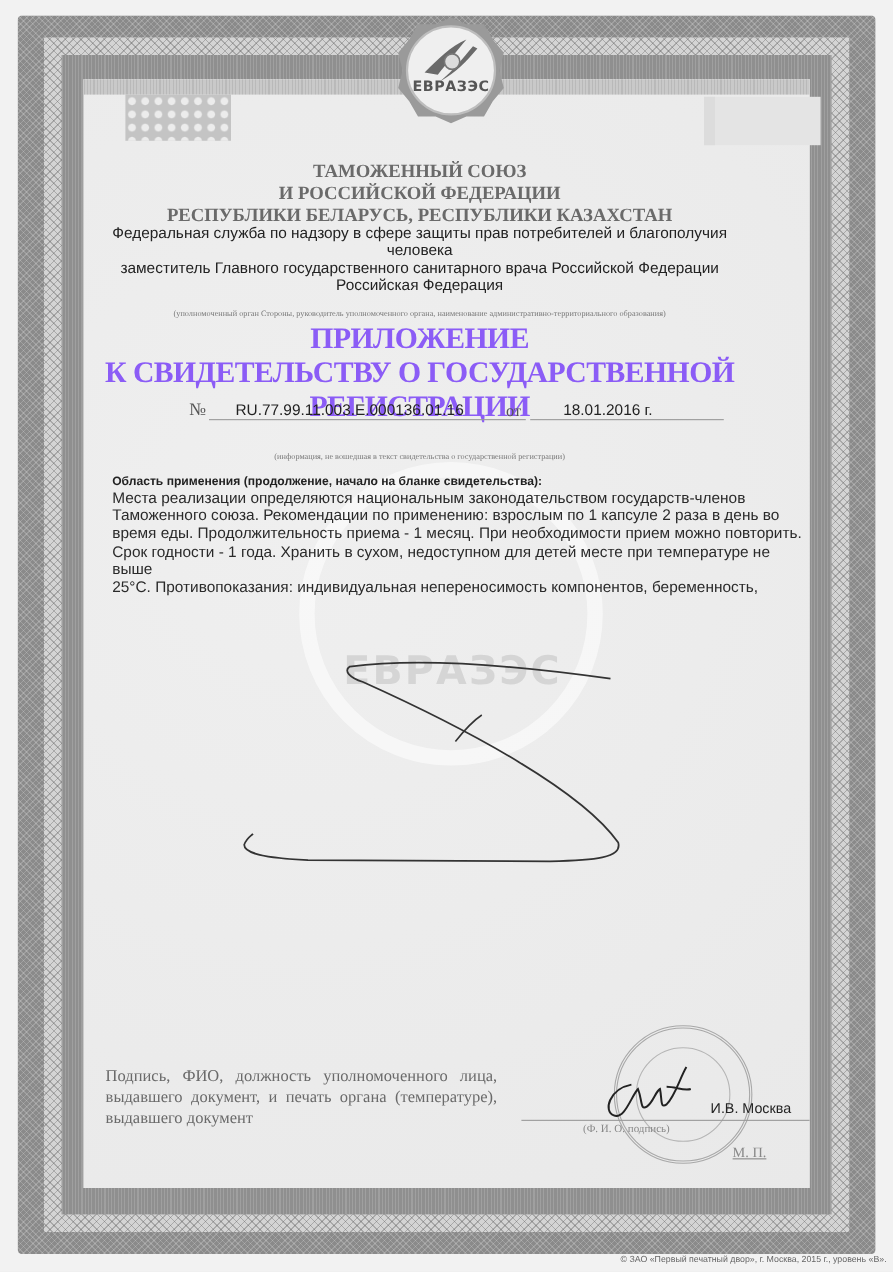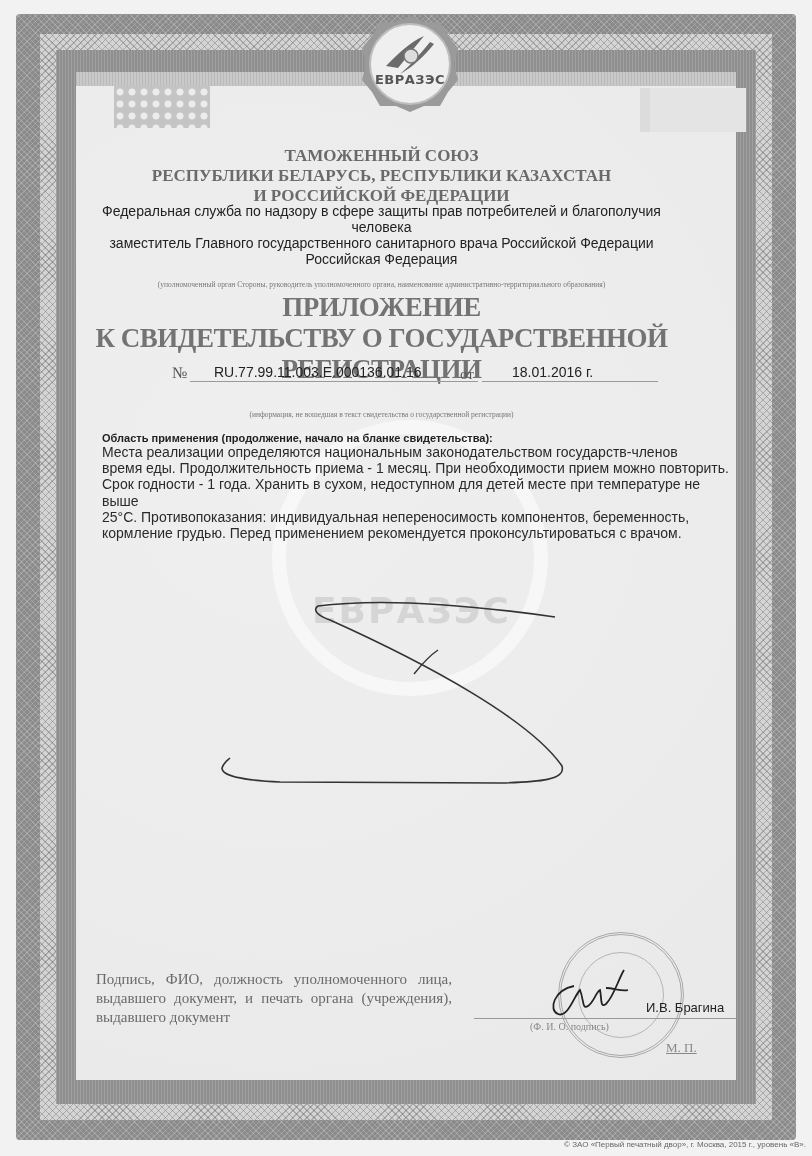--- a/index.html
+++ b/index.html
@@ -24,21 +24,21 @@
   .sec-patch-right { position:absolute; left:640px; top:88px; width:96px; height:44px; background:#e4e4e4; border-left:10px solid #dcdcdc; }
   .emblem { position:absolute; left:358px; top:14px; width:104px; height:100px; }
   .emblem-label { position:absolute; left:0; top:58px; width:104px; text-align:center; font-family:"DejaVu Sans", sans-serif; font-weight:bold; font-size:13px; color:#555; letter-spacing:0.5px; }
   .watermark { position:absolute; left:272px; top:420px; width:276px; height:276px; border-radius:50%; border:14px solid rgba(255,255,255,0.55); box-sizing:border-box; }
   .watermark-text { position:absolute; left:312px; top:590px; font-family:"DejaVu Sans", sans-serif; font-weight:bold; font-size:36px; color:rgba(150,150,150,0.28); letter-spacing:2px; }
   .serif { font-family:"Liberation Serif", serif; }
   .center { position:absolute; left:76px; width:611px; text-align:center; }
   .h-union { top:146px; font-size:17px; font-weight:bold; color:#6a6a6a; line-height:20px; }
   .h-agency { top:203px; font-size:14px; color:#222; line-height:16px; }
   .caption { font-family:"Liberation Serif", serif; font-size:7.5px; color:#777; }
-  .title { top:292px; font-family:"Liberation Serif", serif; font-weight:bold; font-size:27px; color:#737373; line-height:31px; letter-spacing:-0.5px; }
+  .title { top:292px; font-family:"Liberation Serif", serif; font-weight:bold; font-size:27px; color:#8b5cf6; line-height:31px; letter-spacing:-0.5px; }
   .numline { position:absolute; top:364px; font-size:14px; color:#222; }
   .uline { position:absolute; height:1px; background:#9a9a9a; }
   .body-block { position:absolute; left:102px; top:432px; width:632px; }
   .body-head { font-weight:bold; font-size:11px; color:#222; margin-bottom:0; }
   .body-text { font-size:14px; line-height:16.2px; color:#2a2a2a; }
   .sig-caption { position:absolute; left:96px; top:970px; width:356px; font-family:"Liberation Serif", serif; font-size:15px; color:#6a6a6a; line-height:19px; text-align:justify; }
   .stamp { position:absolute; left:558px; top:932px; width:126px; height:126px; border-radius:50%; border:3px double #a8a8a8; box-sizing:border-box; }
   .stamp-inner { position:absolute; left:578px; top:952px; width:86px; height:86px; border-radius:50%; border:1px solid #b5b5b5; box-sizing:border-box; }
   .signer { position:absolute; left:646px; top:1000px; font-size:13px; color:#222; }
   .sig-line { position:absolute; left:474px; top:1018px; width:262px; height:1px; background:#999; }
@@ -66,22 +66,22 @@
     <circle cx="53" cy="42" r="7" fill="#ddd" stroke="#777" stroke-width="1.5"></circle>
   </svg>
   <div class="emblem-label">ЕВРАЗЭС</div>
 </div>
 
 <div class="watermark"></div>
 <div class="watermark-text">ЕВРАЗЭС</div>
 
 <div class="center h-union serif">
   <div>ТАМОЖЕННЫЙ СОЮЗ</div>
+  <div>И РОССИЙСКОЙ ФЕДЕРАЦИИ</div>
   <div>РЕСПУБЛИКИ БЕЛАРУСЬ, РЕСПУБЛИКИ КАЗАХСТАН</div>
-  <div>И РОССИЙСКОЙ ФЕДЕРАЦИИ</div>
 </div>
 
 <div class="center h-agency">
   <div>Федеральная служба по надзору в сфере защиты прав потребителей и благополучия человека</div>
   <div>заместитель Главного государственного санитарного врача Российской Федерации</div>
   <div>Российская Федерация</div>
 </div>
 
 <div class="center caption" style="top:280px;">(уполномоченный орган Стороны, руководитель уполномоченного органа, наименование административно-территориального образования)</div>
 
@@ -96,39 +96,39 @@
 <div class="numline serif" style="left:460px; font-size:15px; color:#555; top:366px;">от</div>
 <div class="numline" style="left:512px;">18.01.2016 г.</div>
 <div class="uline" style="left:482px; top:381px; width:176px;"></div>
 
 <div class="center caption" style="top:410px;">(информация, не вошедшая в текст свидетельства о государственной регистрации)</div>
 
 <div class="body-block">
   <div class="body-head">Область применения (продолжение, начало на бланке свидетельства):</div>
   <div class="body-text">
     <div>Места реализации определяются национальным законодательством государств-членов</div>
+    <div>Таможенного союза. Рекомендации по применению: взрослым по 1 капсуле 2 раза в день во</div>
     <div>время еды. Продолжительность приема - 1 месяц. При необходимости прием можно повторить.</div>
     <div>Срок годности - 1 года. Хранить в сухом, недоступном для детей месте при температуре не выше</div>
     <div>25°С. Противопоказания: индивидуальная непереносимость компонентов, беременность,</div>
-    <div>кормление грудью. Перед применением рекомендуется проконсультироваться с врачом.</div>
   </div>
 </div>
 
 <svg style="position:absolute; left:0; top:0;" width="812" height="1156">
   <path d="M555,617 C470,605 380,598 318,606 C312,610 318,616 330,620 C430,665 530,720 562,766 C566,780 540,782 500,783 L280,782 C240,780 222,776 222,768 C224,762 228,760 230,758" fill="none" stroke="#333" stroke-width="1.6"></path>
   <path d="M414,674 C422,664 432,654 438,650" fill="none" stroke="#333" stroke-width="1.4"></path>
 </svg>
 
-<div class="sig-caption">Подпись, ФИО, должность уполномоченного лица, выдавшего документ, и печать органа (учреждения), выдавшего документ</div>
+<div class="sig-caption">Подпись, ФИО, должность уполномоченного лица, выдавшего документ, и печать органа (температуре), выдавшего документ</div>
 
 <div class="stamp"></div>
 <div class="stamp-inner"></div>
 
 <svg style="position:absolute; left:544px; top:966px;" width="90" height="56">
   <path d="M30,20 C10,24 4,44 14,48 C24,52 30,30 36,24 C40,34 38,44 44,40 C50,36 52,26 56,24 C58,34 56,42 62,38 C70,30 74,14 80,4 M62,22 C70,22 78,26 84,24" fill="none" stroke="#222" stroke-width="1.8"></path>
 </svg>
 
-<div class="signer">И.В. Брагина</div>
+<div class="signer">И.В. Москва</div>
 <div class="sig-line"></div>
 <div class="fio-caption">(Ф. И. О. подпись)</div>
 <div class="mp">М. П.</div>
 
 <div class="copyright">© ЗАО «Первый печатный двор», г. Москва, 2015 г., уровень «В».</div>
 
 </body></html>

